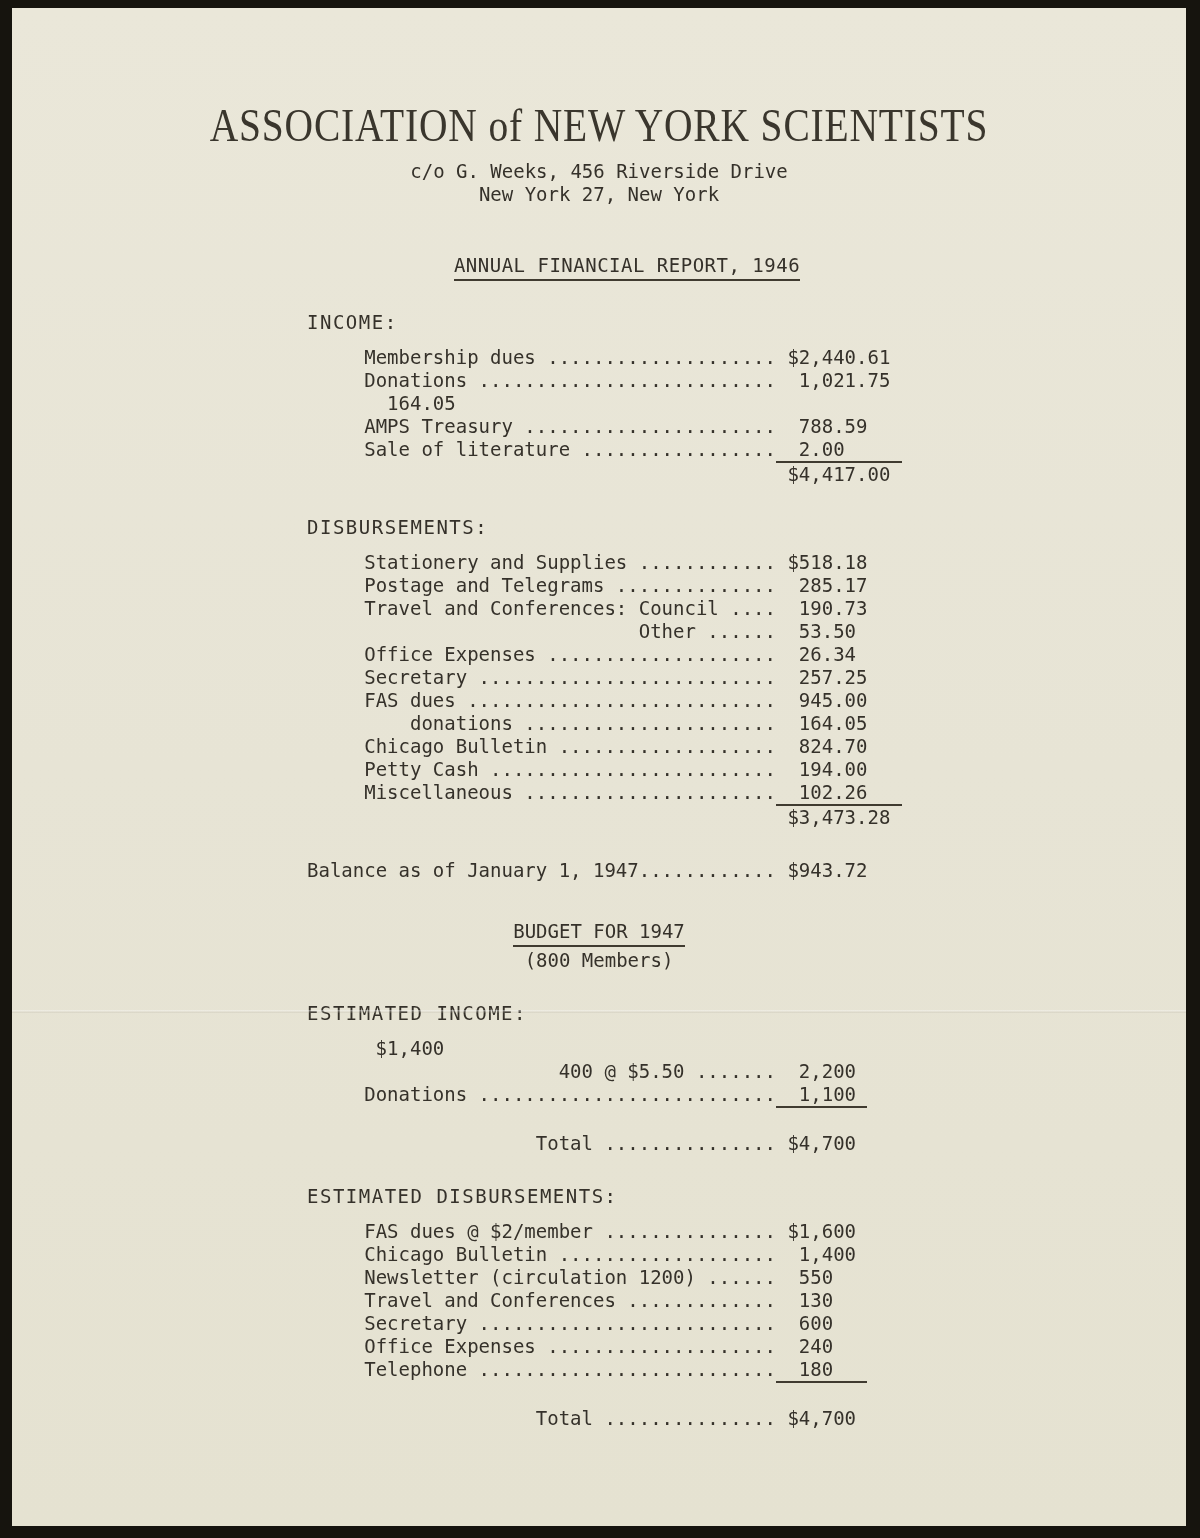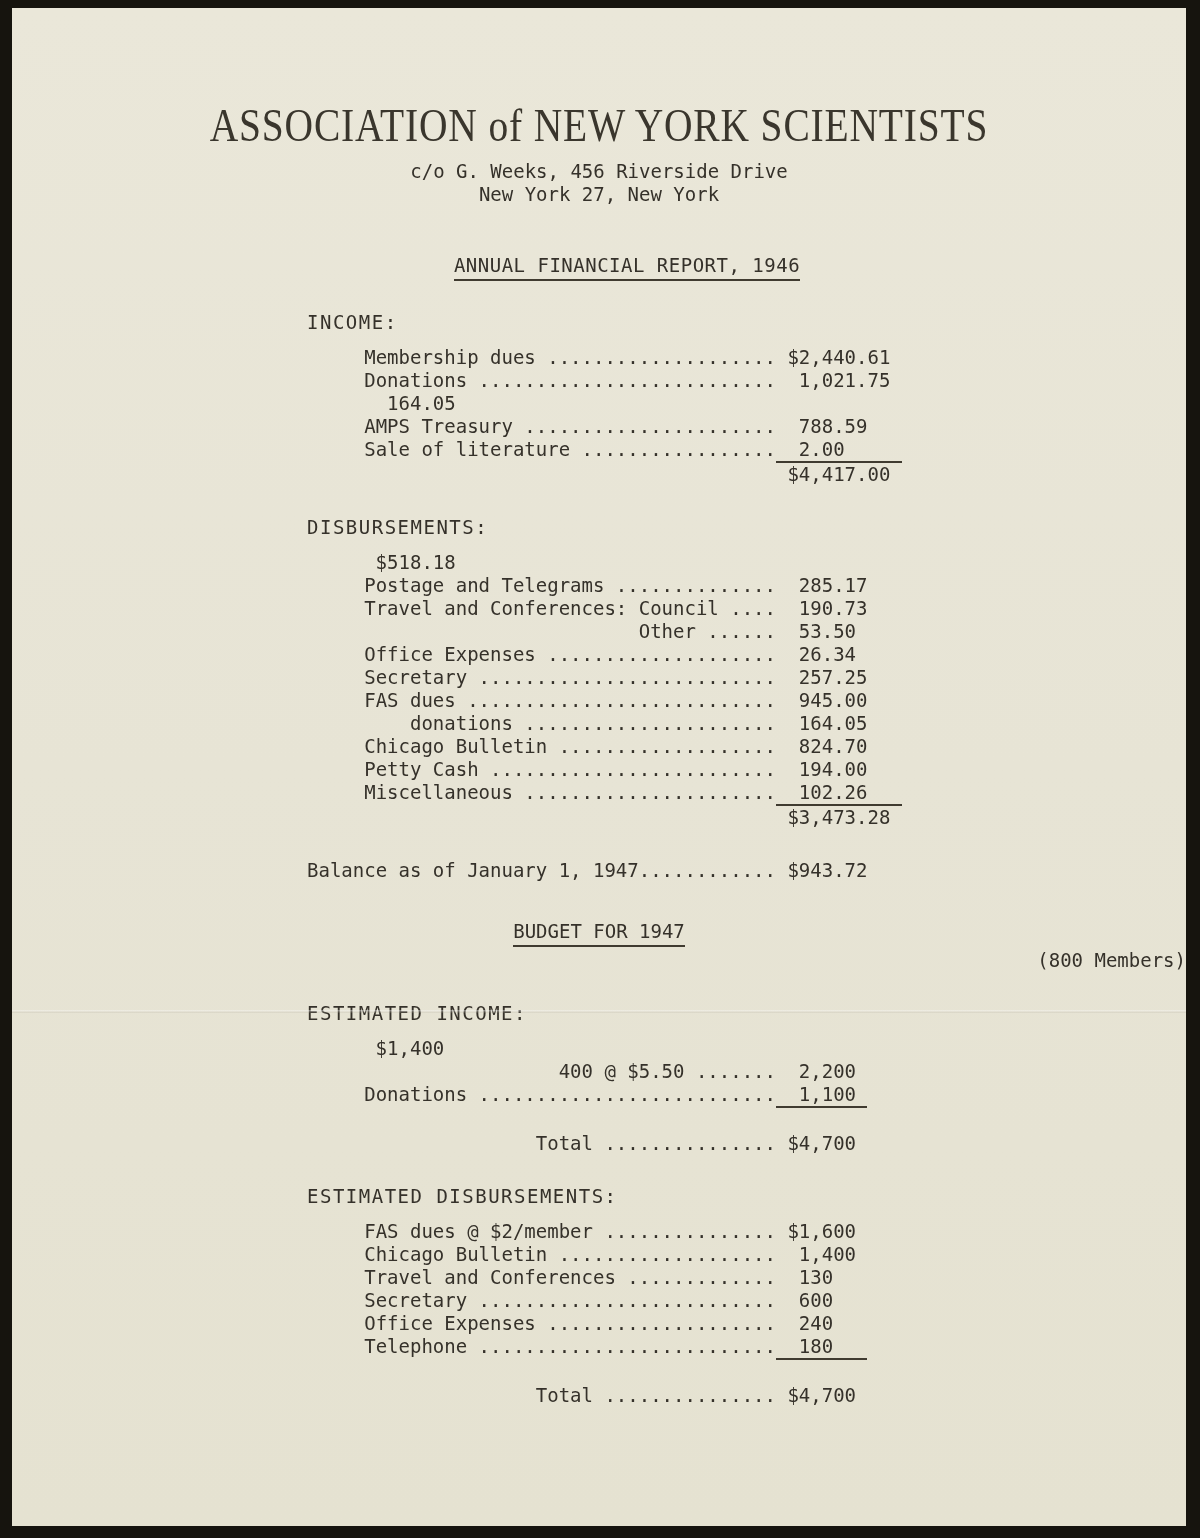--- a/index.html
+++ b/index.html
@@ -53,21 +53,21 @@
   .cols36 .lbl { width: 36ch; }
   .cols41 .lbl { width: 41ch; }
   .val { display: flex; }
   .val.u { border-bottom: 2px solid #403b30; }
   .cur { display: inline-block; width: 2ch; text-align: right; }
   .amt { display: inline-block; text-align: left; }
   .w9 .amt { width: 9ch; }
   .w6 .amt { width: 6ch; }
   .frow.gap { margin-top: 24px; }
   .budget-head { text-align: center; margin-top: 38px; }
-  .budget-head .sub { margin-top: 2px; text-align: right; }
+  .budget-head .sub { margin-top: 2px; }
   .balance-block .rows { margin-top: 0; }
 </style>
 </head>
 <body>
 
 <div class="paper">
 
   <h1 class="org">ASSOCIATION of NEW YORK SCIENTISTS</h1>
   <div class="addr first">c/o G. Weeks, 456 Riverside Drive</div>
   <div class="addr">New York 27, New York</div>
@@ -84,21 +84,21 @@
         <div class="frow"><span class="val"><span class="cur"></span><span class="amt">164.05</span></span></div>
         <div class="frow"><span class="lbl">AMPS Treasury ......................</span><span class="val"><span class="cur"></span><span class="amt">788.59</span></span></div>
         <div class="frow"><span class="lbl">Sale of literature .................</span><span class="val u"><span class="cur"></span><span class="amt">2.00</span></span></div>
         <div class="frow"><span class="lbl"></span><span class="val"><span class="cur">$</span><span class="amt">4,417.00</span></span></div>
       </div>
   </section>
 
   <section class="block">
     <div class="heading">DISBURSEMENTS:</div>
     <div class="rows indent cols36 w9">
-        <div class="frow"><span class="val"><span class="cur">$</span><span class="amt">518.18</span></span></div>
+        <div class="frow"><span class="lbl">Stationery and Supplies ............</span><span class="val"><span class="cur">$</span><span class="amt">518.18</span></span></div>
         <div class="frow"><span class="lbl">Postage and Telegrams ..............</span><span class="val"><span class="cur"></span><span class="amt">285.17</span></span></div>
         <div class="frow"><span class="lbl">Travel and Conferences: Council ....</span><span class="val"><span class="cur"></span><span class="amt">190.73</span></span></div>
         <div class="frow"><span class="lbl">                        Other ......</span><span class="val"><span class="cur"></span><span class="amt">53.50</span></span></div>
         <div class="frow"><span class="lbl">Office Expenses ....................</span><span class="val"><span class="cur"></span><span class="amt">26.34</span></span></div>
         <div class="frow"><span class="lbl">Secretary ..........................</span><span class="val"><span class="cur"></span><span class="amt">257.25</span></span></div>
         <div class="frow"><span class="lbl">FAS dues ...........................</span><span class="val"><span class="cur"></span><span class="amt">945.00</span></span></div>
         <div class="frow"><span class="lbl">    donations ......................</span><span class="val"><span class="cur"></span><span class="amt">164.05</span></span></div>
         <div class="frow"><span class="lbl">Chicago Bulletin ...................</span><span class="val"><span class="cur"></span><span class="amt">824.70</span></span></div>
         <div class="frow"><span class="lbl">Petty Cash .........................</span><span class="val"><span class="cur"></span><span class="amt">194.00</span></span></div>
         <div class="frow"><span class="lbl">Miscellaneous ......................</span><span class="val u"><span class="cur"></span><span class="amt">102.26</span></span></div>
@@ -125,20 +125,21 @@
         <div class="frow"><span class="lbl">Donations ..........................</span><span class="val u"><span class="cur"></span><span class="amt">1,100</span></span></div>
         <div class="frow gap"><span class="lbl">               Total ...............</span><span class="val"><span class="cur">$</span><span class="amt">4,700</span></span></div>
       </div>
   </section>
 
   <section class="block">
     <div class="heading">ESTIMATED DISBURSEMENTS:</div>
     <div class="rows indent cols36 w6">
         <div class="frow"><span class="lbl">FAS dues @ $2/member ...............</span><span class="val"><span class="cur">$</span><span class="amt">1,600</span></span></div>
         <div class="frow"><span class="lbl">Chicago Bulletin ...................</span><span class="val"><span class="cur"></span><span class="amt">1,400</span></span></div>
+        <div class="frow"><span class="lbl">Newsletter (circulation 1200) ......</span><span class="val"><span class="cur"></span><span class="amt">550</span></span></div>
         <div class="frow"><span class="lbl">Travel and Conferences .............</span><span class="val"><span class="cur"></span><span class="amt">130</span></span></div>
         <div class="frow"><span class="lbl">Secretary ..........................</span><span class="val"><span class="cur"></span><span class="amt">600</span></span></div>
         <div class="frow"><span class="lbl">Office Expenses ....................</span><span class="val"><span class="cur"></span><span class="amt">240</span></span></div>
         <div class="frow"><span class="lbl">Telephone ..........................</span><span class="val u"><span class="cur"></span><span class="amt">180</span></span></div>
         <div class="frow gap"><span class="lbl">               Total ...............</span><span class="val"><span class="cur">$</span><span class="amt">4,700</span></span></div>
       </div>
   </section>
 
   <div class="crease"></div>
 </div>

